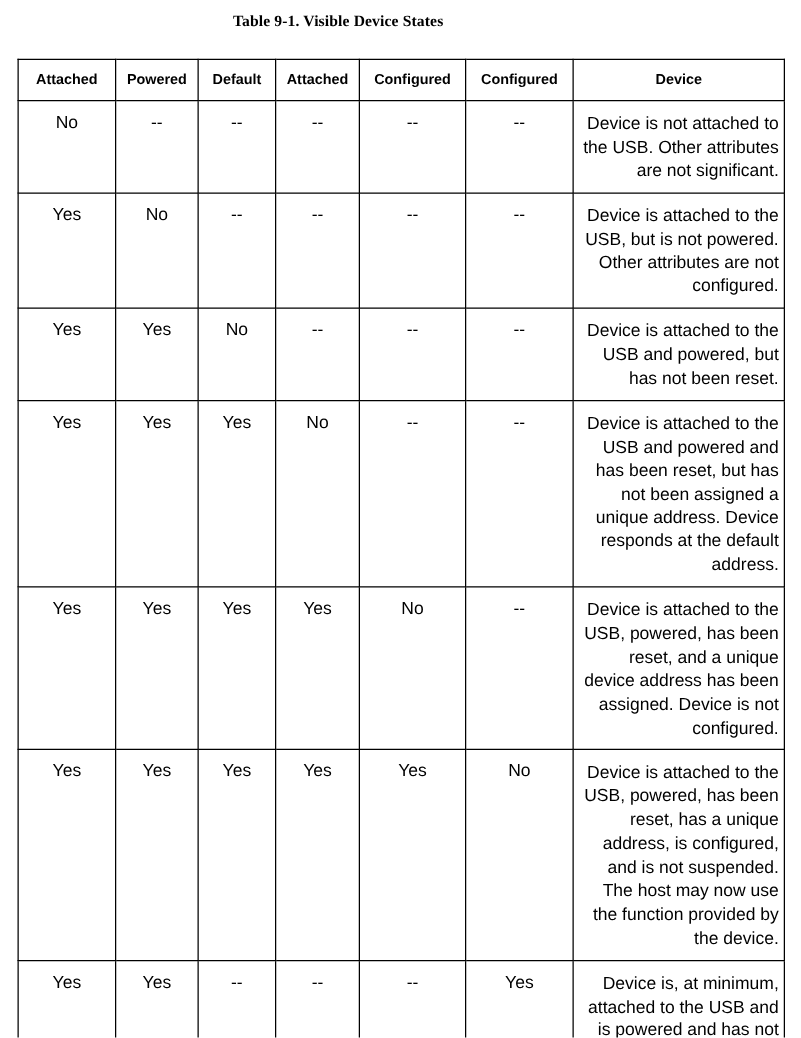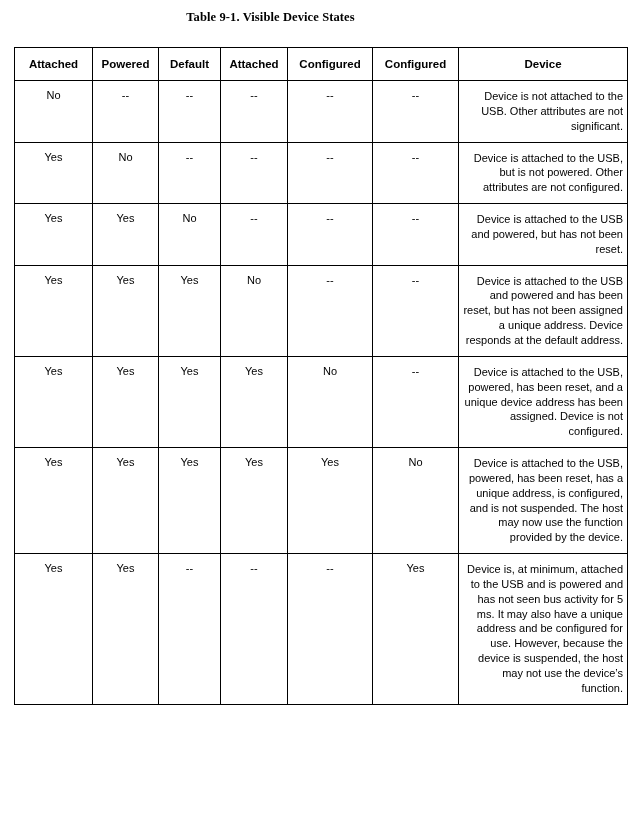--- a/index.html
+++ b/index.html
@@ -43,21 +43,21 @@
   }
   table.device-states thead th {
     font-size: 11.5px;
     font-weight: bold;
     text-align: center;
     padding: 6px 2px 6px 2px;
     vertical-align: middle;
     height: 20px;
   }
   table.device-states tbody td {
-    font-size: 11px;
+    font-size: 14px;
     padding: 8px 4px 8px 4px;
   }
   td.flag {
     text-align: center;
   }
   td.state {
     text-align: right;
     padding-left: 7px;
     padding-right: 7px;
     line-height: 1.35;

